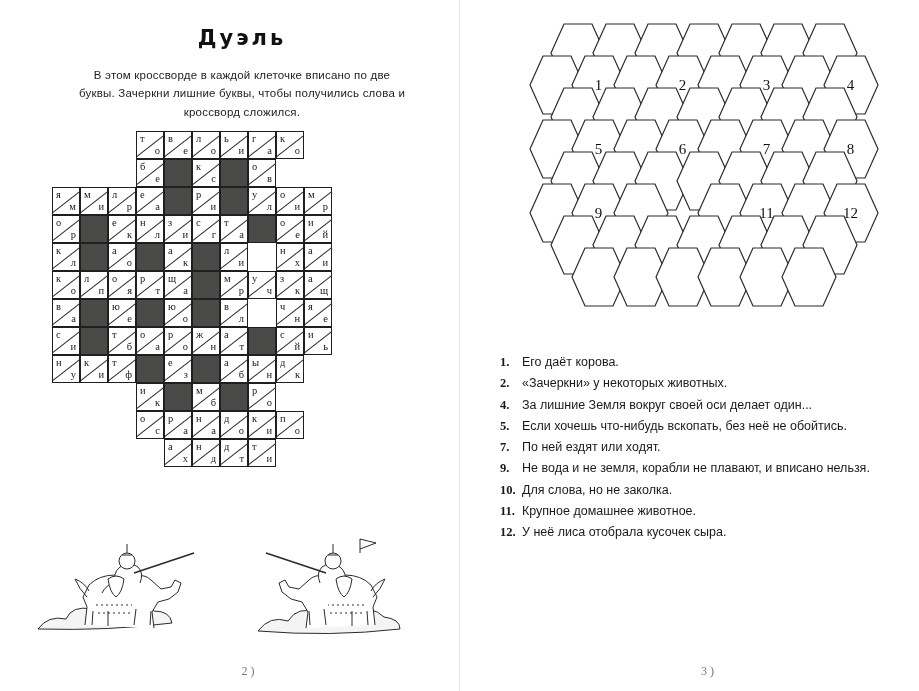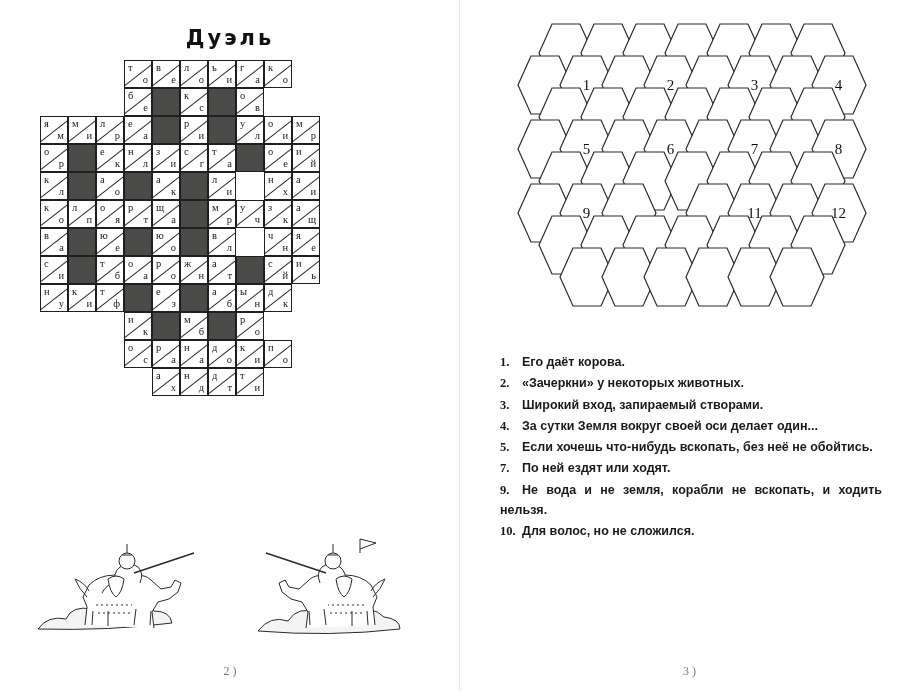--- a/index.html
+++ b/index.html
@@ -12,20 +12,21 @@
     background: #ffffff;
     font-family: "Liberation Sans", sans-serif;
     color: #1a1a1a;
     overflow: hidden;
     position: relative;
   }
   .page {
     position: absolute;
     top: 0;
     bottom: 0;
+    padding-left: 12px;
   }
   .page-left  { left: 0; width: 460px; }
   .page-right { left: 460px; width: 459px; }
 
   .divider {
     position: absolute;
     left: 459px;
     top: 0;
     width: 1px;
     height: 691px;
@@ -161,32 +162,32 @@
     text-indent: 0;
   }
   .clue .n {
     display: inline-block;
     width: 22px;
     font-family: "Liberation Serif", serif;
     font-weight: bold;
   }
   .clue .tx {
     font-family: "Liberation Sans", sans-serif;
-    font-weight: bold;
   }
 </style>
 </head>
 <body>
 
 <div class="divider"></div>
 
 <div class="page page-left">
 
   <h1 class="puzzle-title">Дуэль</h1>
 
+  <div class="intro">В этом кроссворде в каждой клеточке вписано по две буквы. Зачеркни лишние буквы, чтобы получились слова и кроссворд сложился.</div>
 
   <div class="xw-wrap" id="xw">
       <div class="xw-cell" style="left: 84px; top: 0px;">
         <span class="slash"></span>
         <span class="l1">т</span>
         <span class="l2">о</span>
       </div>
       <div class="xw-cell" style="left: 112px; top: 0px;">
         <span class="slash"></span>
         <span class="l1">в</span>
@@ -911,22 +912,23 @@
       <div class="hex" style="left: 244px; top: 224px;">
         <svg width="56" height="62" viewBox="0 0 56 62">
           <polygon points="14,2 42,2 55,31 42,60 14,60 1,31" fill="#ffffff" stroke="#2b2b2b" stroke-width="1.2"></polygon>
         </svg>
       </div>
     </div>
 
   <div class="clues" id="clues">
       <div class="clue"><span class="n">1.</span><span class="tx">Его даёт корова.</span></div>
       <div class="clue"><span class="n">2.</span><span class="tx">«Зачеркни» у некоторых животных.</span></div>
-      <div class="clue"><span class="n">3.</span><span class="tx">Широкий вход, запираемый створами.</span></div>
-      <div class="clue"><span class="n">4.</span><span class="tx">За сутки Земля вокруг своей оси делает один...</span></div>
+      <div class="clue"><span class="n">4.</span><span class="tx">За лишние Земля вокруг своей оси делает один...</span></div>
       <div class="clue"><span class="n">5.</span><span class="tx">Если хочешь что-нибудь вскопать, без неё не обойтись.</span></div>
       <div class="clue"><span class="n">7.</span><span class="tx">По ней ездят или ходят.</span></div>
-      <div class="clue"><span class="n">9.</span><span class="tx">Не вода и не земля, корабли не вскопать, и ходить нельзя.</span></div>
-      <div class="clue"><span class="n">10.</span><span class="tx">Для волос, но не сложился.</span></div>
+      <div class="clue"><span class="n">9.</span><span class="tx">Не вода и не земля, корабли не плавают, и вписано нельзя.</span></div>
+      <div class="clue"><span class="n">10.</span><span class="tx">Для слова, но не заколка.</span></div>
+      <div class="clue"><span class="n">11.</span><span class="tx">Крупное домашнее животное.</span></div>
+      <div class="clue"><span class="n">12.</span><span class="tx">У неё лиса отобрала кусочек сыра.</span></div>
     </div>
 
   <div class="folio">3 )</div>
 </div>
 
 </body></html>

